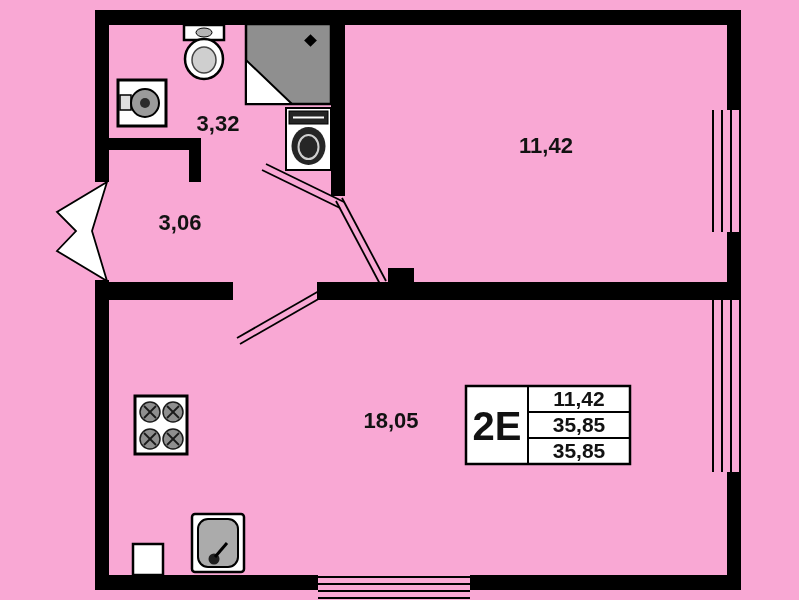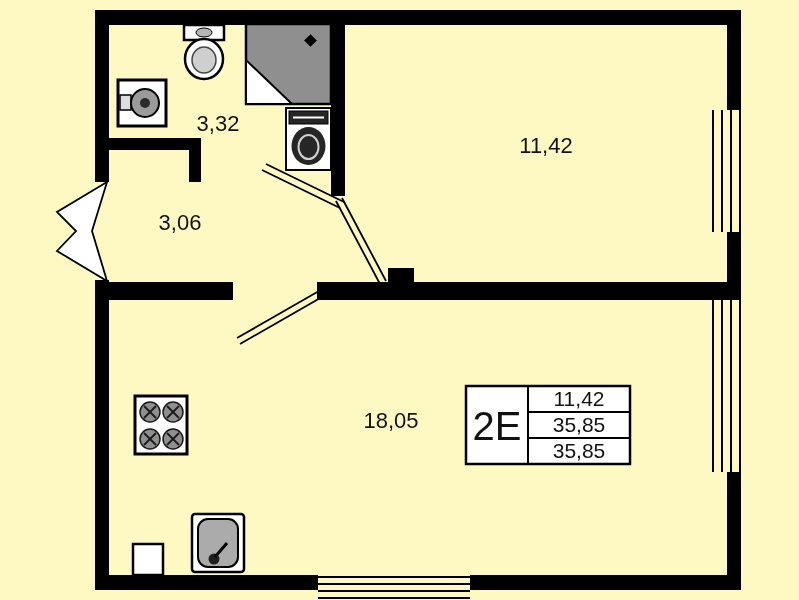--- a/index.html
+++ b/index.html
@@ -1,22 +1,23 @@
 <!DOCTYPE html>
 <html><head>
 <meta charset="utf-8">
 <style>
   html, body { margin: 0; padding: 0; background: #ffffff; }
   .stage {
     position: relative;
     width: 799px;
     height: 600px;
-    background: #fef9c3;
+    background: #f9a8d4;
     overflow: hidden;
     font-family: "Liberation Sans", "DejaVu Sans", sans-serif;
+    font-weight: bold;
   }
   svg { display: block; }
   text {
     font-family: "Liberation Sans", "DejaVu Sans", sans-serif;
     fill: #121212;
   }
   .area-label { font-size: 22px; }
   .type-label { font-size: 40px; }
   .table-cell { font-size: 21px; }
 </style>

